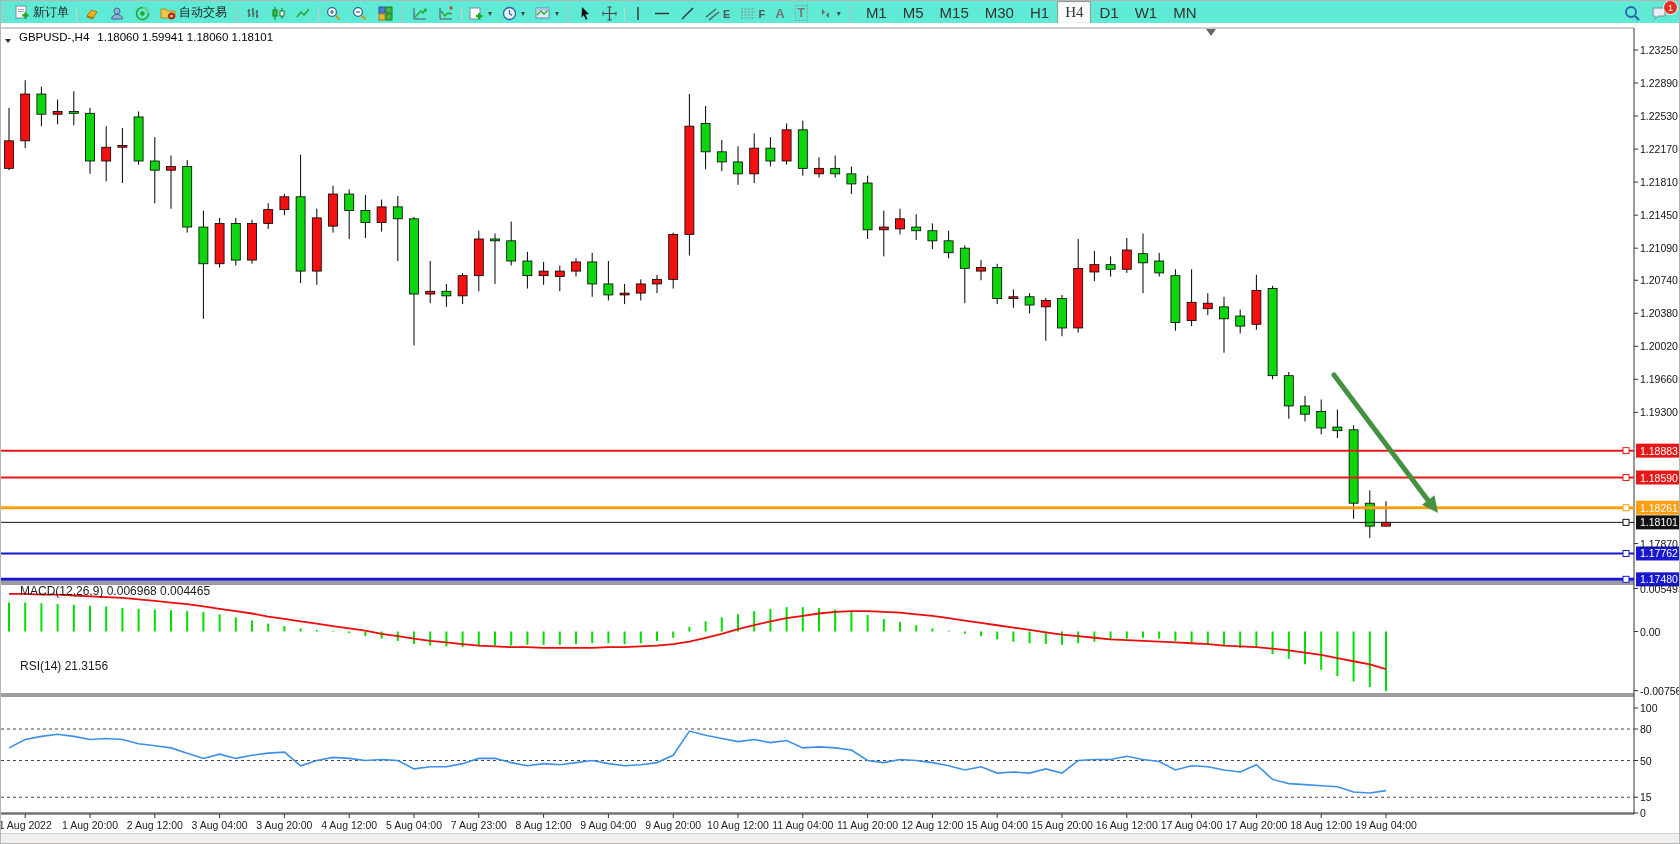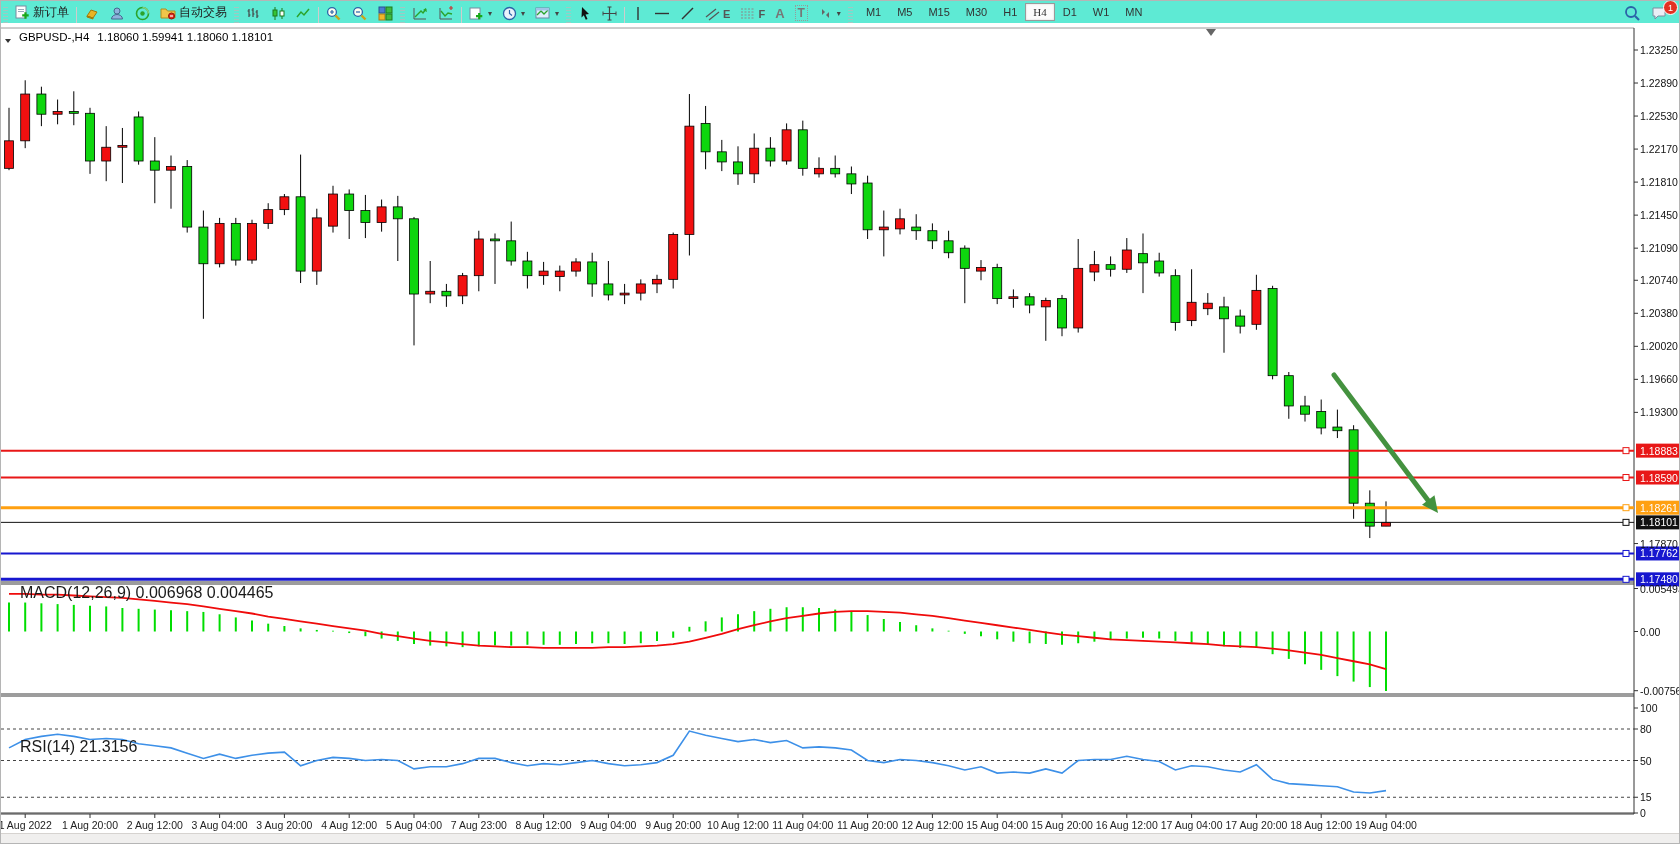--- a/index.html
+++ b/index.html
@@ -5,32 +5,32 @@
   html,body{margin:0;padding:0;background:#e8e8e8;font-family:"Liberation Sans",sans-serif;}
   #app{position:relative;width:1680px;height:844px;background:#ffffff;overflow:hidden;border:1px solid #b5b5b5;box-sizing:border-box;}
   
   #toolbar{position:absolute;left:0;top:0;width:1680px;height:22px;background:#5eead4;border-bottom:1px solid #d5d2cf;display:flex;align-items:flex-end;font-size:12px;color:#222;}
   .tb-group{display:flex;align-items:center;height:22px;padding:0 3px;}
   .tb-sep{width:1px;height:16px;background:#cfcccc;margin:0 2px;}
   .tb-grip{width:5px;height:16px;margin:0 2px;background:repeating-linear-gradient(#bbb 0 1px,transparent 1px 3px);opacity:.7;}
   .tb-btn{display:flex;align-items:center;gap:3px;padding:1px 4px;border:1px solid transparent;border-radius:2px;cursor:default;white-space:nowrap;}
   .tb-btn svg{display:block;}
   .caret{font-size:8px;color:#444;margin-left:1px;}
-  .tf-btn{padding:2px 7px;border:1px solid transparent;font-size:11px;color:#333;}
+  .tf-btn{padding:2px 7px;border:1px solid transparent;font-size:15px;color:#333;}
   .tf-btn.active{background:#fcfcfc;border:1px solid #9a9a9a;box-shadow:inset 0 0 2px #ccc;font-family:Liberation Serif, serif;}
   .letter-ic{font-size:11px;font-weight:bold;color:#555;}
   #chat-badge{position:absolute;top:-4px;right:-6px;background:#e33022;color:#fff;border-radius:50%;width:13px;height:13px;font-size:9px;display:flex;align-items:center;justify-content:center;border:1px solid #fff;}
   
   #chart-wrap{position:absolute;left:0;top:22px;width:1680px;height:810px;background:#fff;}
   #chart-svg{position:absolute;left:0;top:0;}
   #symbol-bar{position:absolute;left:4px;top:8px;font-size:11.5px;color:#000;display:flex;gap:8px;align-items:flex-end;}
   #symbol-dd{width:0;height:0;border-left:3.5px solid transparent;border-right:3.5px solid transparent;border-top:4px solid #333;}
-  .ind-label{position:absolute;left:3px;font-size:16px;color:#1a1a1a;padding-left:16px;}
+  .ind-label{position:absolute;left:3px;font-size:12px;color:#1a1a1a;padding-left:16px;}
   #macd-label{top:561px;}
-  #rsi-label{top:715px;}
+  #rsi-label{top:636px;}
   #bottom-strip{position:absolute;left:0;top:832px;width:1680px;height:12px;background:#f0efee;border-top:1px solid #d6d3d0;}
   .axis-text{font-size:10.5px;fill:#111;}
   .date-text{font-size:10.5px;fill:#222;}
 </style>
 </head>
 <body>
 
 <div id="app">
 
   <div id="toolbar">

